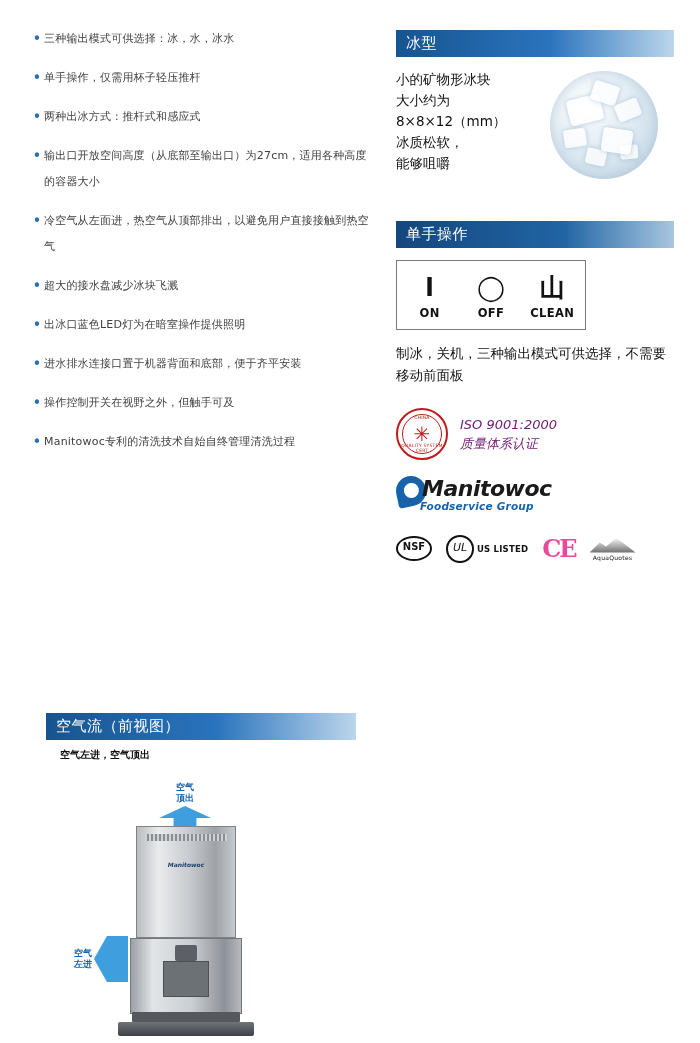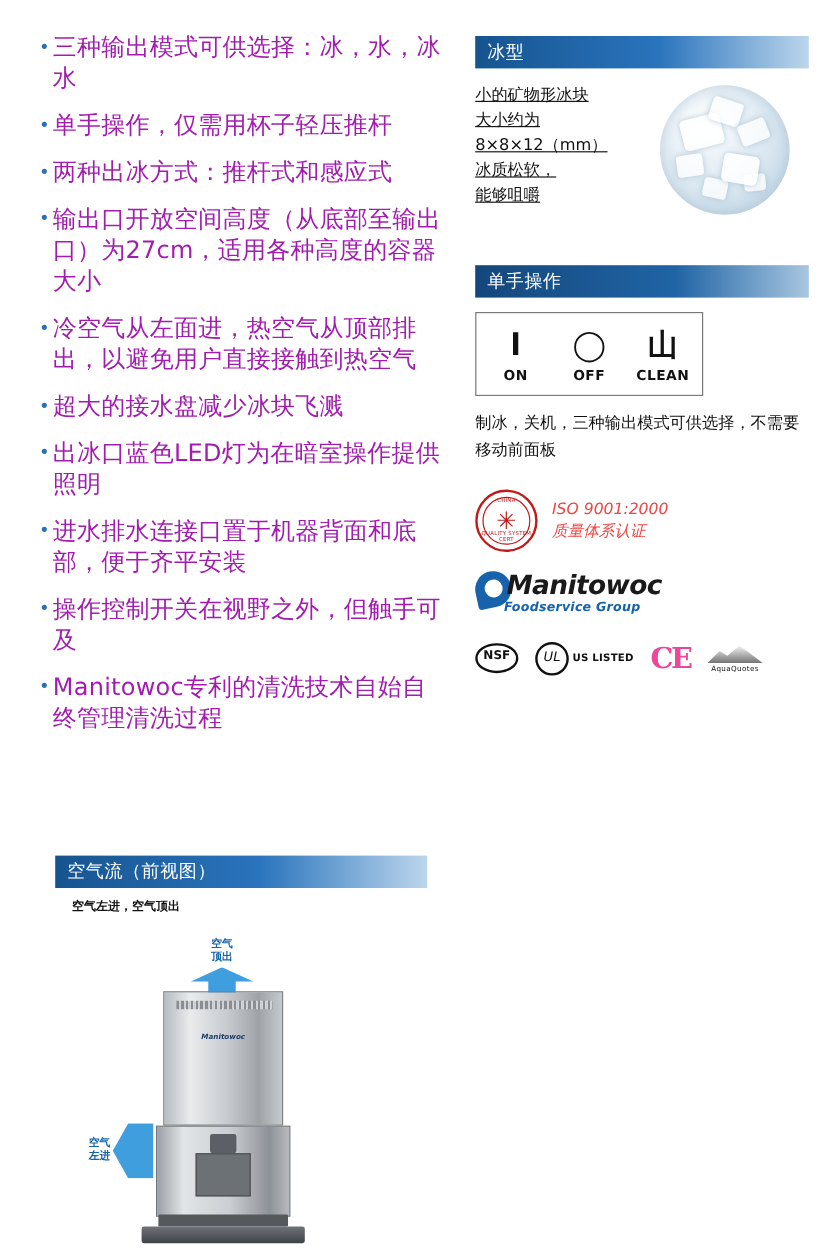--- a/index.html
+++ b/index.html
@@ -31,23 +31,23 @@
   .feature-bullet {
     flex: 0 0 auto;
     width: 14px;
     font-size: 15px;
     line-height: 26px;
     color: #2b6fb5;
     text-align: center;
   }
   .feature-text {
     flex: 1 1 auto;
-    font-size: 20px;
+    font-size: 11px;
     line-height: 26px;
-    color: #a21caf;
+    color: #404040;
     letter-spacing: 0.2px;
   }
 
   
   .right-col {
     position: absolute;
     left: 396px;
     top: 30px;
     width: 278px;
   }
@@ -65,21 +65,20 @@
   }
   .section-head.dark {
     background: linear-gradient(to right, #14477c 0%, #2064a4 60%, #a8c6e0 100%);
   }
 
   
   .icetype-body {
     position: relative;
     height: 130px;
     margin-top: 12px;
-    text-decoration: underline;
   }
   .icetype-text {
     font-size: 13.5px;
     line-height: 21px;
     color: #111;
     width: 150px;
   }
   .ice-photo {
     position: absolute;
     right: 16px;
@@ -194,21 +193,21 @@
     color: #c01a1a;
     letter-spacing: 0.2px;
   }
   .iso-seal .seal-txt-top { top: 5px; }
   .iso-seal .seal-txt-bot { bottom: 5px; }
   .iso-text {
     margin-left: 12px;
     font-style: italic;
     font-size: 13px;
     line-height: 19px;
-    color: #ef4444;
+    color: #701a75;
   }
 
   .brand-logo {
     margin-top: 14px;
     width: 180px;
     position: relative;
     height: 40px;
   }
   .brand-swoosh {
     position: absolute;

